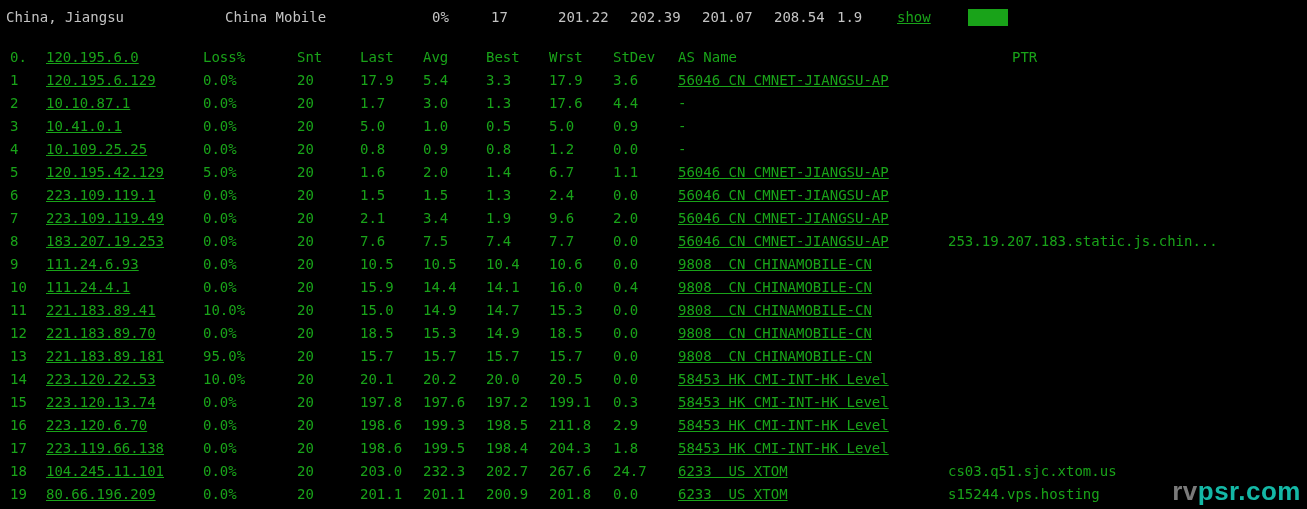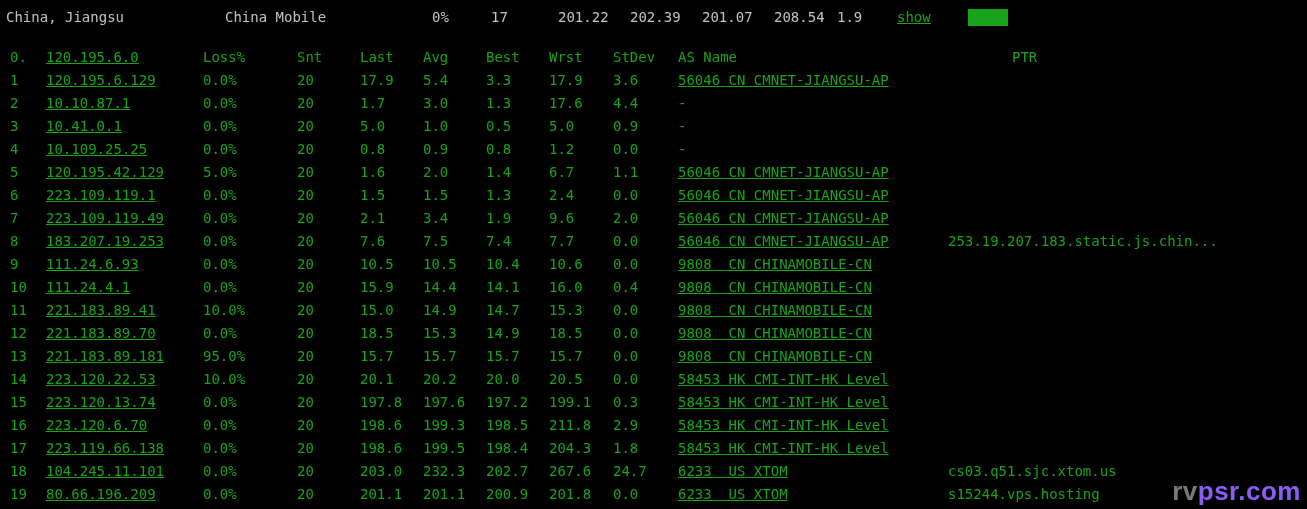--- a/index.html
+++ b/index.html
@@ -6,21 +6,21 @@
   body{width:1307px;height:509px;position:relative;line-height:23px}
   .row{position:absolute;left:0;right:0;white-space:pre}
   .cell{position:absolute}
   a,.link{color:#19a319;text-decoration:underline}
   .nolink{color:#19a319}
   .header{color:#c3c3c3}
   .show{color:#19a319;text-decoration:underline}
   .bar{position:absolute;background:#19a319;height:17px}
   .watermark{position:absolute;right:6px;bottom:6px;font-family:Arial,sans-serif;font-size:26px;font-weight:bold;letter-spacing:0.5px}
   .wm1{color:#7a7a7a}
-  .wm2{color:#8b5cf6}
+  .wm2{color:#14b8a6}
 </style>
 </head>
 <body>
 
 <div id="root">
     <div class="row" style="top: 6px;"><span class="cell header" style="left: 6px;">China, Jiangsu</span><span class="cell header" style="left: 225px;">China Mobile</span><span class="cell header" style="left: 432px;">0%</span><span class="cell header" style="left: 491px;">17</span><span class="cell header" style="left: 558px;">201.22</span><span class="cell header" style="left: 630px;">202.39</span><span class="cell header" style="left: 702px;">201.07</span><span class="cell header" style="left: 774px;">208.54</span><span class="cell header" style="left: 837px;">1.9</span><span class="cell show" style="left: 897px;">show</span><span class="bar" style="left: 968px; top: 3px; width: 40px;"></span></div>
     <div class="row" style="top: 46px;"><span class="cell nolink" style="left: 10px;">0.</span><span class="cell link" style="left: 46px;">120.195.6.0</span><span class="cell nolink" style="left: 203px;">Loss%</span><span class="cell nolink" style="left: 297px;">Snt</span><span class="cell nolink" style="left: 360px;">Last</span><span class="cell nolink" style="left: 423px;">Avg</span><span class="cell nolink" style="left: 486px;">Best</span><span class="cell nolink" style="left: 549px;">Wrst</span><span class="cell nolink" style="left: 613px;">StDev</span><span class="cell nolink" style="left: 678px;">AS Name</span><span class="cell nolink" style="left: 1012px;">PTR</span></div>
     <div class="row" style="top: 69px;"><span class="cell nolink" style="left: 10px;">1</span><span class="cell link" style="left: 46px;">120.195.6.129</span><span class="cell nolink" style="left: 203px;">0.0%</span><span class="cell nolink" style="left: 297px;">20</span><span class="cell nolink" style="left: 360px;">17.9</span><span class="cell nolink" style="left: 423px;">5.4</span><span class="cell nolink" style="left: 486px;">3.3</span><span class="cell nolink" style="left: 549px;">17.9</span><span class="cell nolink" style="left: 613px;">3.6</span><span class="cell link" style="left: 678px;">56046 CN CMNET-JIANGSU-AP</span></div>
     <div class="row" style="top: 92px;"><span class="cell nolink" style="left: 10px;">2</span><span class="cell link" style="left: 46px;">10.10.87.1</span><span class="cell nolink" style="left: 203px;">0.0%</span><span class="cell nolink" style="left: 297px;">20</span><span class="cell nolink" style="left: 360px;">1.7</span><span class="cell nolink" style="left: 423px;">3.0</span><span class="cell nolink" style="left: 486px;">1.3</span><span class="cell nolink" style="left: 549px;">17.6</span><span class="cell nolink" style="left: 613px;">4.4</span><span class="cell nolink" style="left: 678px;">-</span></div>
     <div class="row" style="top: 115px;"><span class="cell nolink" style="left: 10px;">3</span><span class="cell link" style="left: 46px;">10.41.0.1</span><span class="cell nolink" style="left: 203px;">0.0%</span><span class="cell nolink" style="left: 297px;">20</span><span class="cell nolink" style="left: 360px;">5.0</span><span class="cell nolink" style="left: 423px;">1.0</span><span class="cell nolink" style="left: 486px;">0.5</span><span class="cell nolink" style="left: 549px;">5.0</span><span class="cell nolink" style="left: 613px;">0.9</span><span class="cell nolink" style="left: 678px;">-</span></div>

